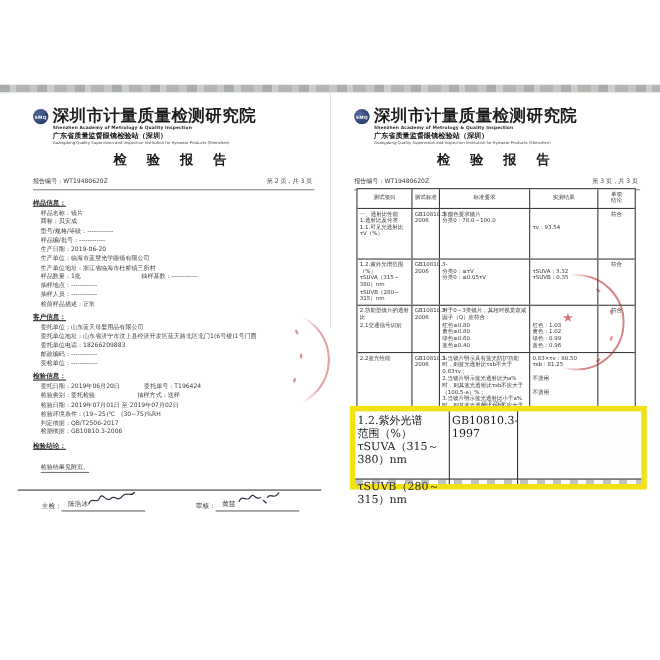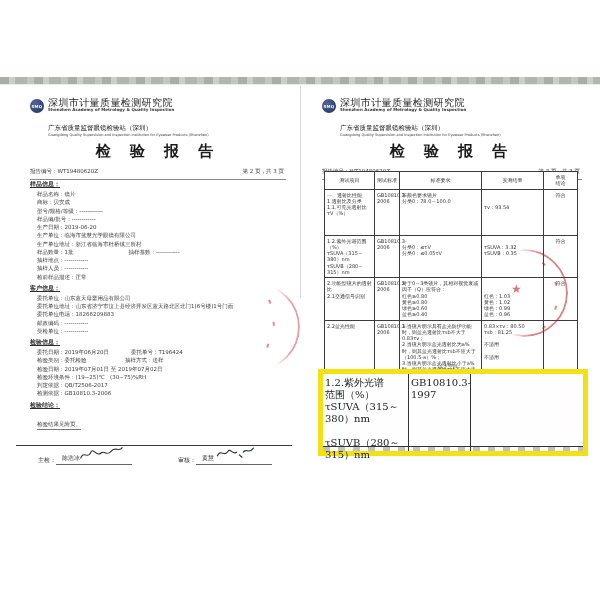--- a/index.html
+++ b/index.html
@@ -15,25 +15,25 @@
   #page-l{left:12px;width:284px}
   #page-r{left:304px;width:288px}
   .gap-line{position:absolute;left:300px;top:86px;width:1px;height:212px;background:rgba(140,140,148,.32)}
 
   
   .hdr{position:absolute;top:12px;left:18px;right:10px}
   .logo{position:absolute;left:0;top:2px;width:14px;height:14px;border-radius:50%;
     background:radial-gradient(circle at 35% 32%,#52689a,var(--logo_navy,#2c3f6b) 72%);
     color:#fff;font-size:4px;font-weight:bold;display:flex;align-items:center;justify-content:center;letter-spacing:.3px}
   .org-block{margin-left:18px}
-  .org-cn{font-size:10px;font-weight:normal;color:#1c1c1c;letter-spacing:.4px;line-height:1.1}
+  .org-cn{font-size:15px;font-weight:bold;color:#1c1c1c;letter-spacing:.4px;line-height:1.1}
   .org-en{font-size:4px;font-weight:bold;color:#2e2e2e;letter-spacing:.1px;line-height:1.2}
-  .station-cn{font-size:6.5px;font-weight:normal;color:#111;margin-top:12px;line-height:1.2}
+  .station-cn{font-size:6.5px;font-weight:bold;color:#111;margin-top:2px;line-height:1.2}
   .station-en{font-size:3.5px;color:#444;line-height:1.2}
-  .rpt-title{font-size:15px;font-weight:bold;letter-spacing:7px;text-align:center;color:#1a1a1a;margin-top:5px}
+  .rpt-title{font-size:12px;font-weight:bold;letter-spacing:7px;text-align:center;color:#1a1a1a;margin-top:5px}
   .rpt-row{display:flex;justify-content:space-between;font-size:5.5px;color:#3b3b3b;margin-top:7px;padding-right:2px}
   .hdr-rule{border-top:1px solid #8a8a8a;margin-top:4px}
 
   
   .lbody{position:absolute;top:92px;left:18px;right:12px}
   .sec-title{font-size:6px;font-weight:bold;text-decoration:underline;color:#2d2d2d;margin:3px 0 1px}
   .fline{font-size:5.5px;line-height:1.5;margin-left:7px;color:#3d3d3d;white-space:pre-wrap}
   .concl-text{font-size:5.5px;margin-left:7px;color:#3d3d3d;display:inline-block;border-bottom:1px solid #777;padding-bottom:1px}
   .foot-rule{position:absolute;left:4px;right:4px;top:360px;border-top:1.5px solid #3c3c3c}
   .sign-row{position:absolute;top:369px;left:26px;right:10px;font-size:6px;color:#333;display:flex;gap:46px}
@@ -50,21 +50,21 @@
   .cell:last-child{border-right:none}
   .c1{width:50px}.c2{width:25px}.c3{width:82px}.c4{width:62px}.c5{flex:1;text-align:center}
   .rtable-head .cell{text-align:center;font-weight:normal;display:flex;align-items:center;justify-content:center}
   .rtable-row:nth-of-type(2){min-height:46px}
   .rtable-row:nth-of-type(3){min-height:30px}
   .rtable-row:nth-of-type(4){min-height:40px}
   .rtable-row:nth-of-type(5){min-height:54px}
   .blank-note{position:absolute;left:0;right:0;top:278px;text-align:center;font-size:5px;color:#555}
 
   
-  .hl-box{position:absolute;left:14px;top:284px;width:270px;height:87px;border:5px solid var(--highlight_yellow,#f2e113);
+  .hl-box{position:absolute;left:14px;top:284px;width:270px;height:76px;border:5px solid var(--highlight_yellow,#f2e113);
     background:#fefefe;display:flex;z-index:6}
   .hl-cell{font-family:"DejaVu Serif","DejaVu Sans",serif;font-size:10px;line-height:1.2;color:#222;white-space:pre-line;padding:3px 2px}
   .hl-c1{width:86px;border-right:1px solid #333}
   .hl-c2{width:62px;border-right:1px solid #333}
   .hl-c3{flex:1;position:relative}
   .hl-req-a{position:absolute;left:5px;top:24px}
   .hl-req-b{position:absolute;left:5px;top:56px}
   .hl-cut{position:absolute;left:0;right:0;bottom:0;height:5px;border-top:1px solid #333;overflow:hidden;
     background:repeating-linear-gradient(90deg,rgba(120,120,120,.45) 0 7px,transparent 7px 15px)}
 

